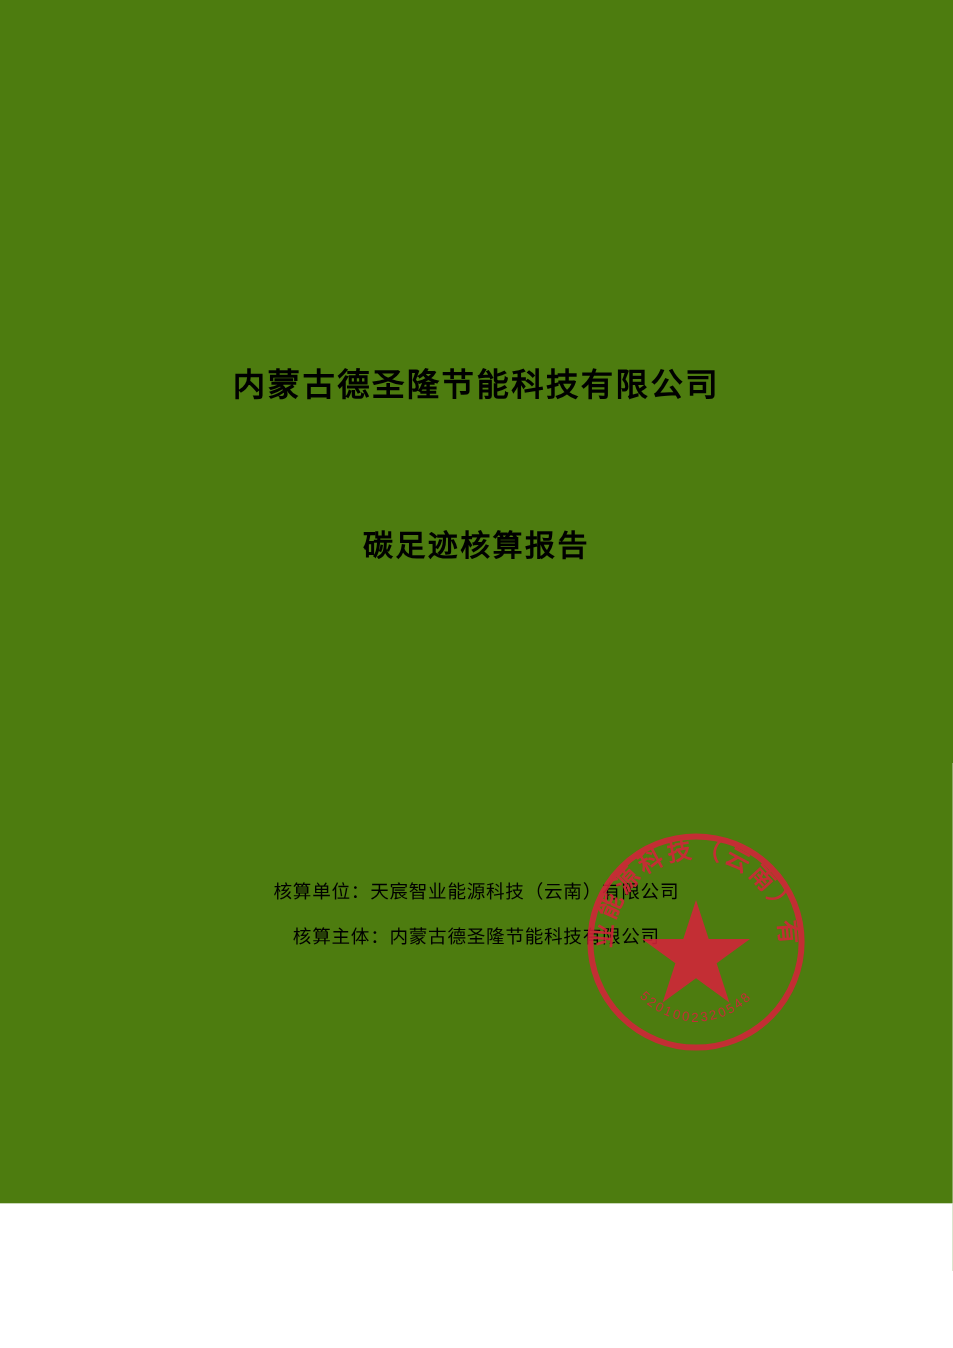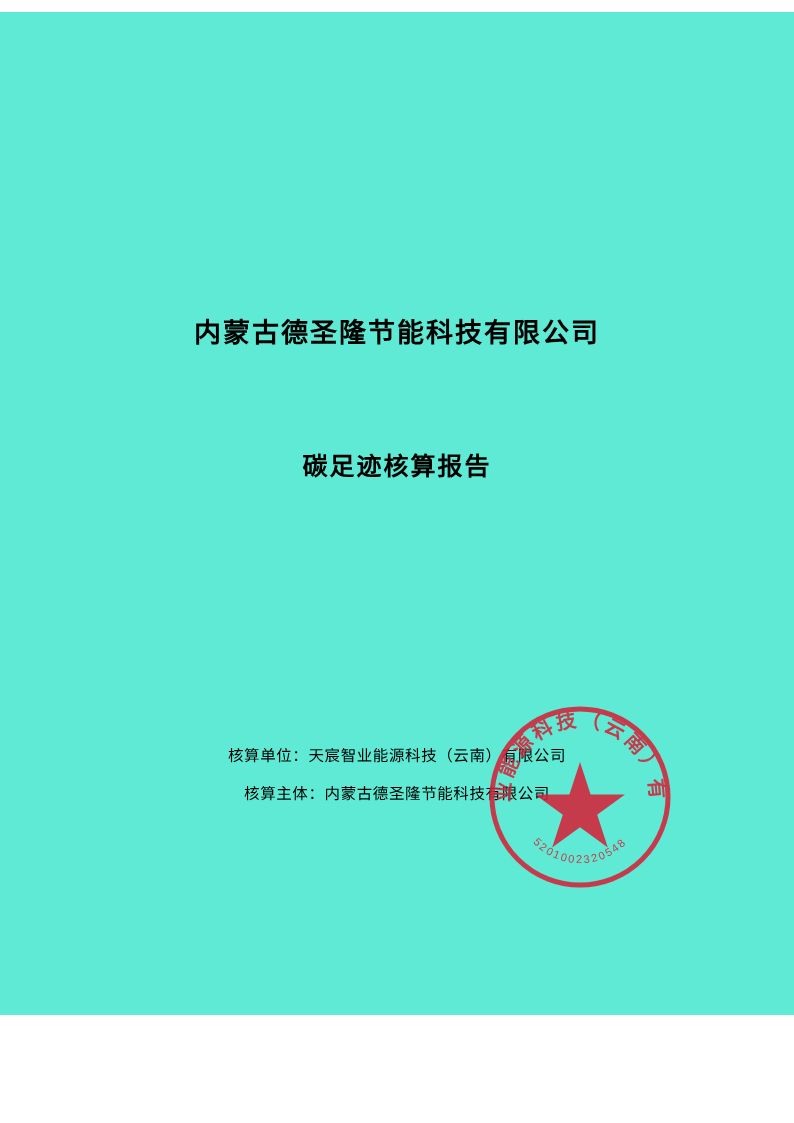--- a/index.html
+++ b/index.html
@@ -9,22 +9,22 @@
     background: #ffffff;
   }
   body {
     font-family: "Liberation Serif", "DejaVu Serif", serif;
     color: #000000;
   }
   .page {
     position: relative;
     width: 794px;
     height: 1003px;
-    margin: 12px auto;
-    background: #5eead4;
+    margin: 0 auto;
+    background: #4d7c0f;
     overflow: hidden;
   }
 
   
   .title-block {
     position: absolute;
     top: 300px;
     left: 0;
     width: 794px;
     text-align: center;
@@ -35,21 +35,21 @@
     letter-spacing: 2px;
     line-height: 1.6;
     font-family: "Liberation Serif", "DejaVu Serif", serif;
   }
   .doc-subtitle {
     margin-top: 92px;
     font-size: 25px;
     font-weight: bold;
     letter-spacing: 2px;
     line-height: 1.6;
-    font-family: Liberation Serif, serif;
+    font-family: Liberation Sans, sans-serif;
   }
 
   
   .meta-block {
     position: absolute;
     top: 725px;
     left: 0;
     width: 794px;
     text-align: center;
   }

